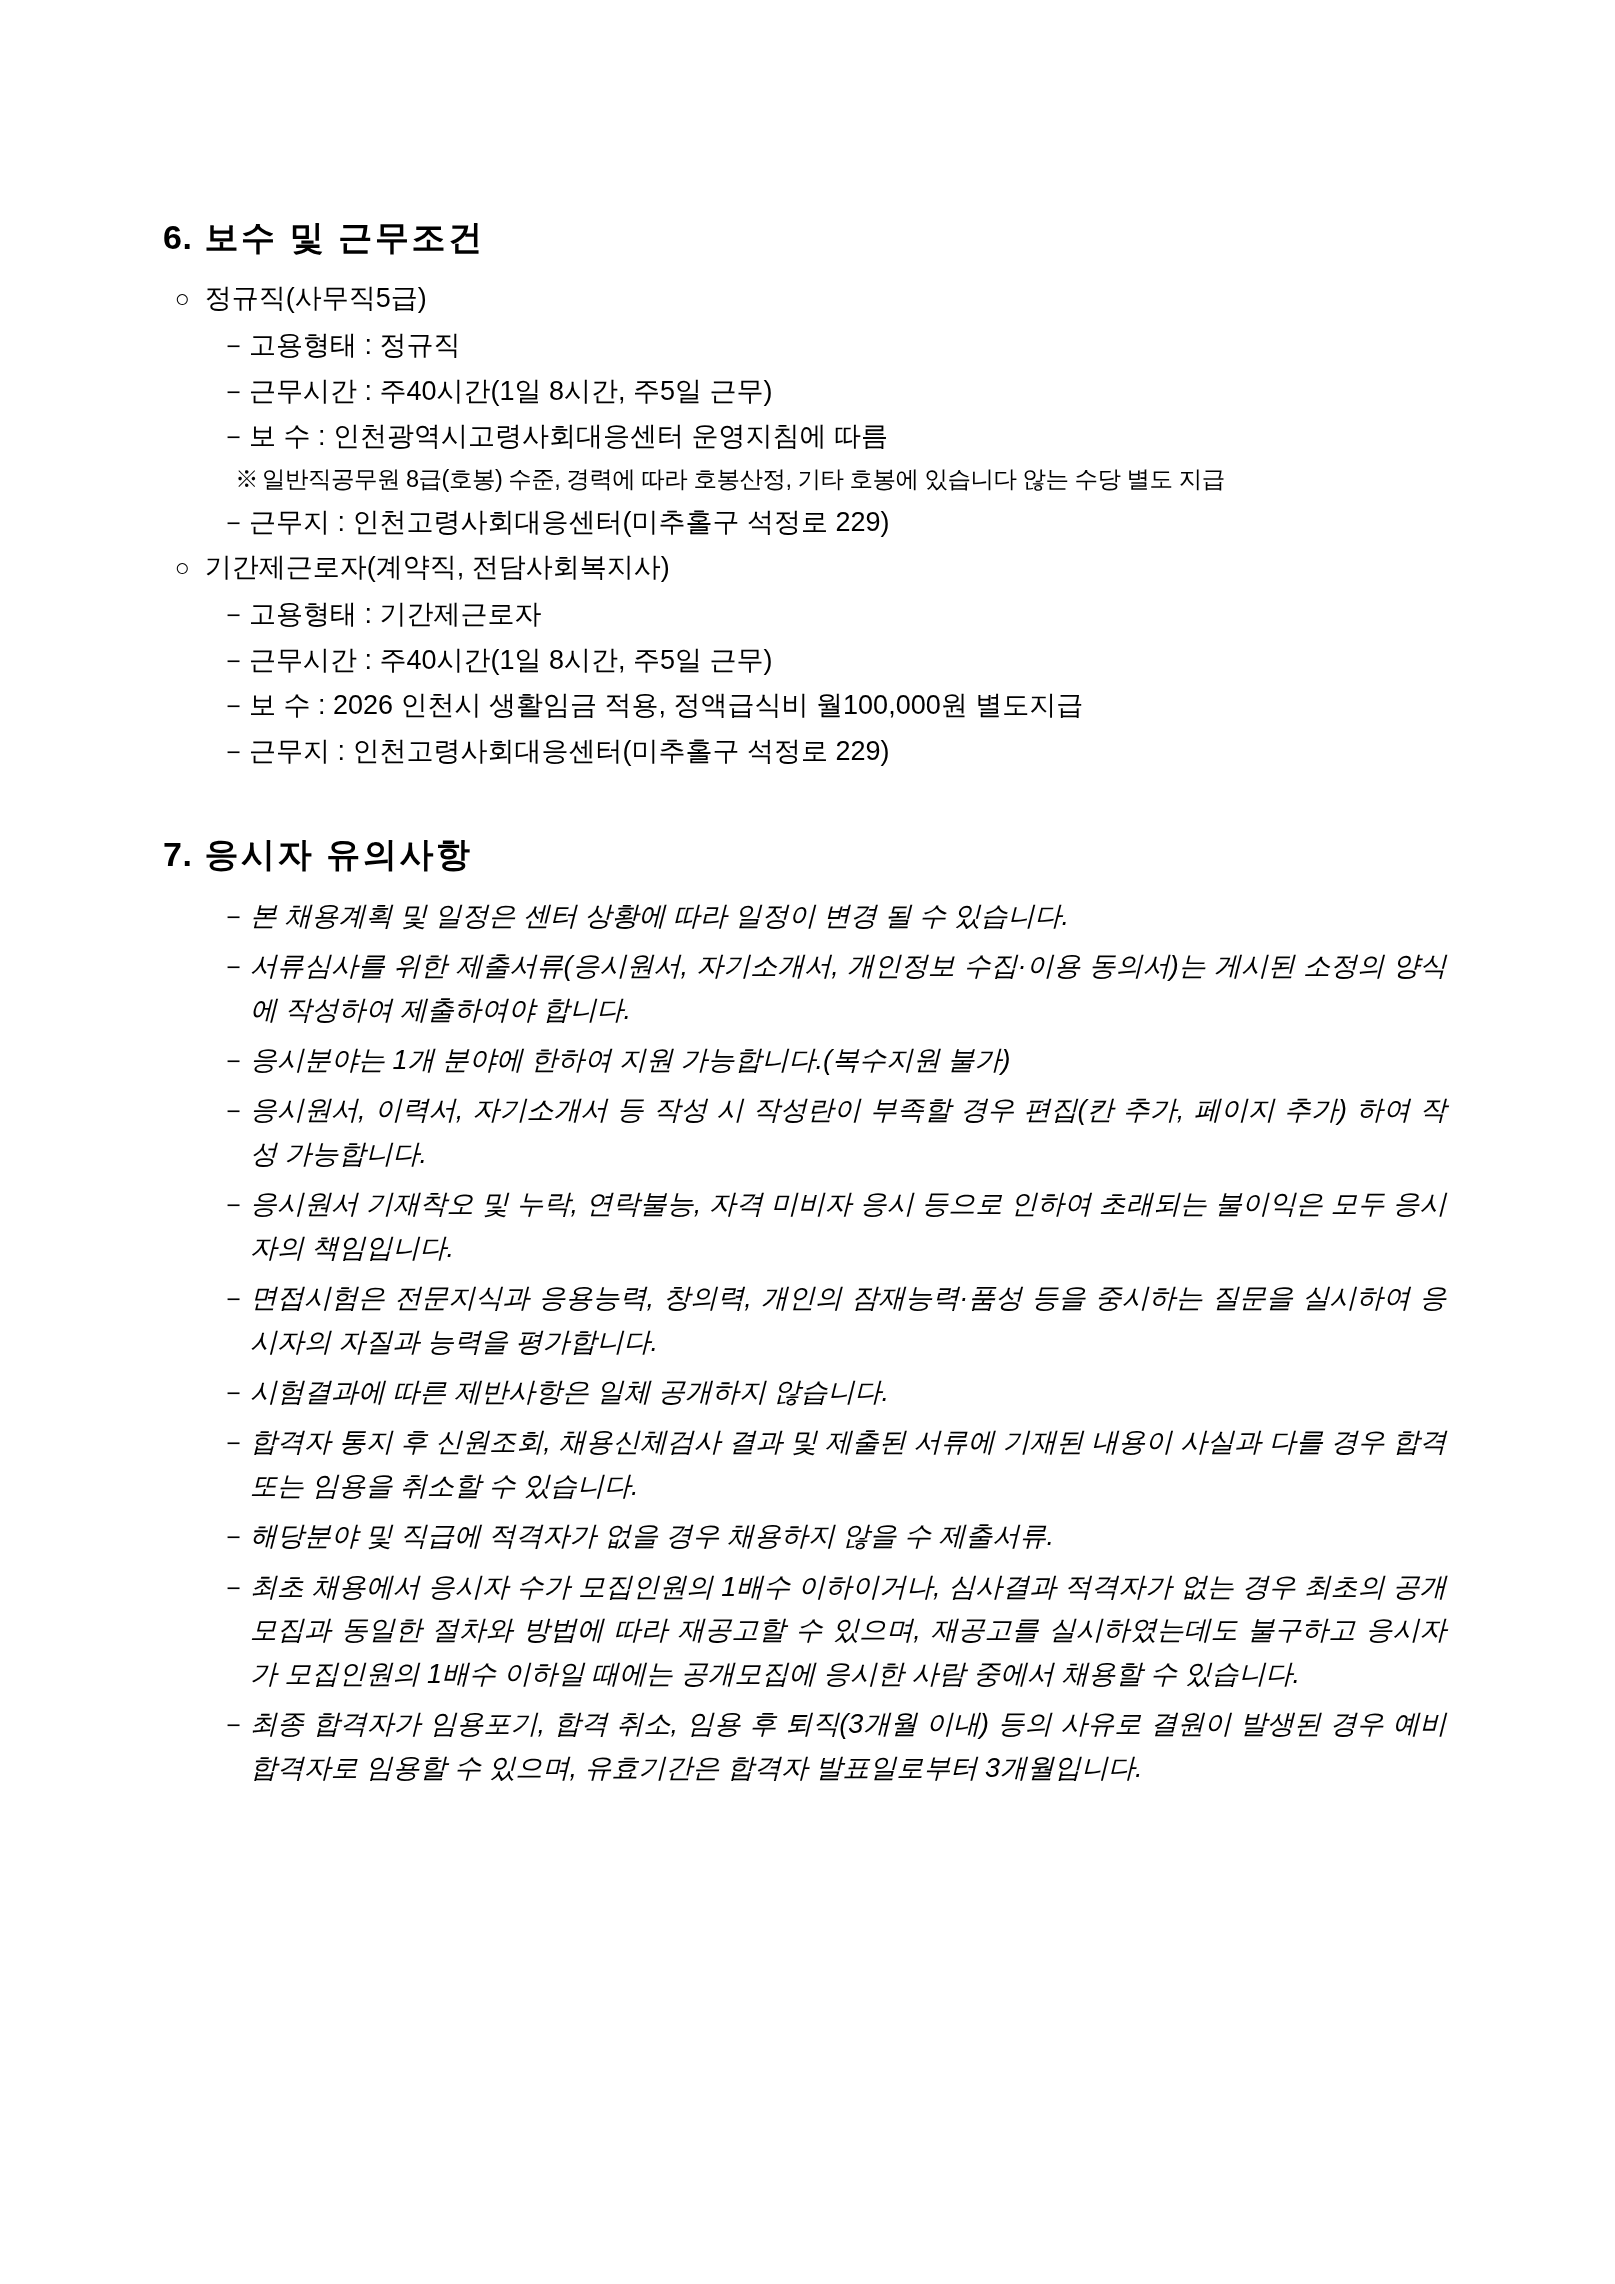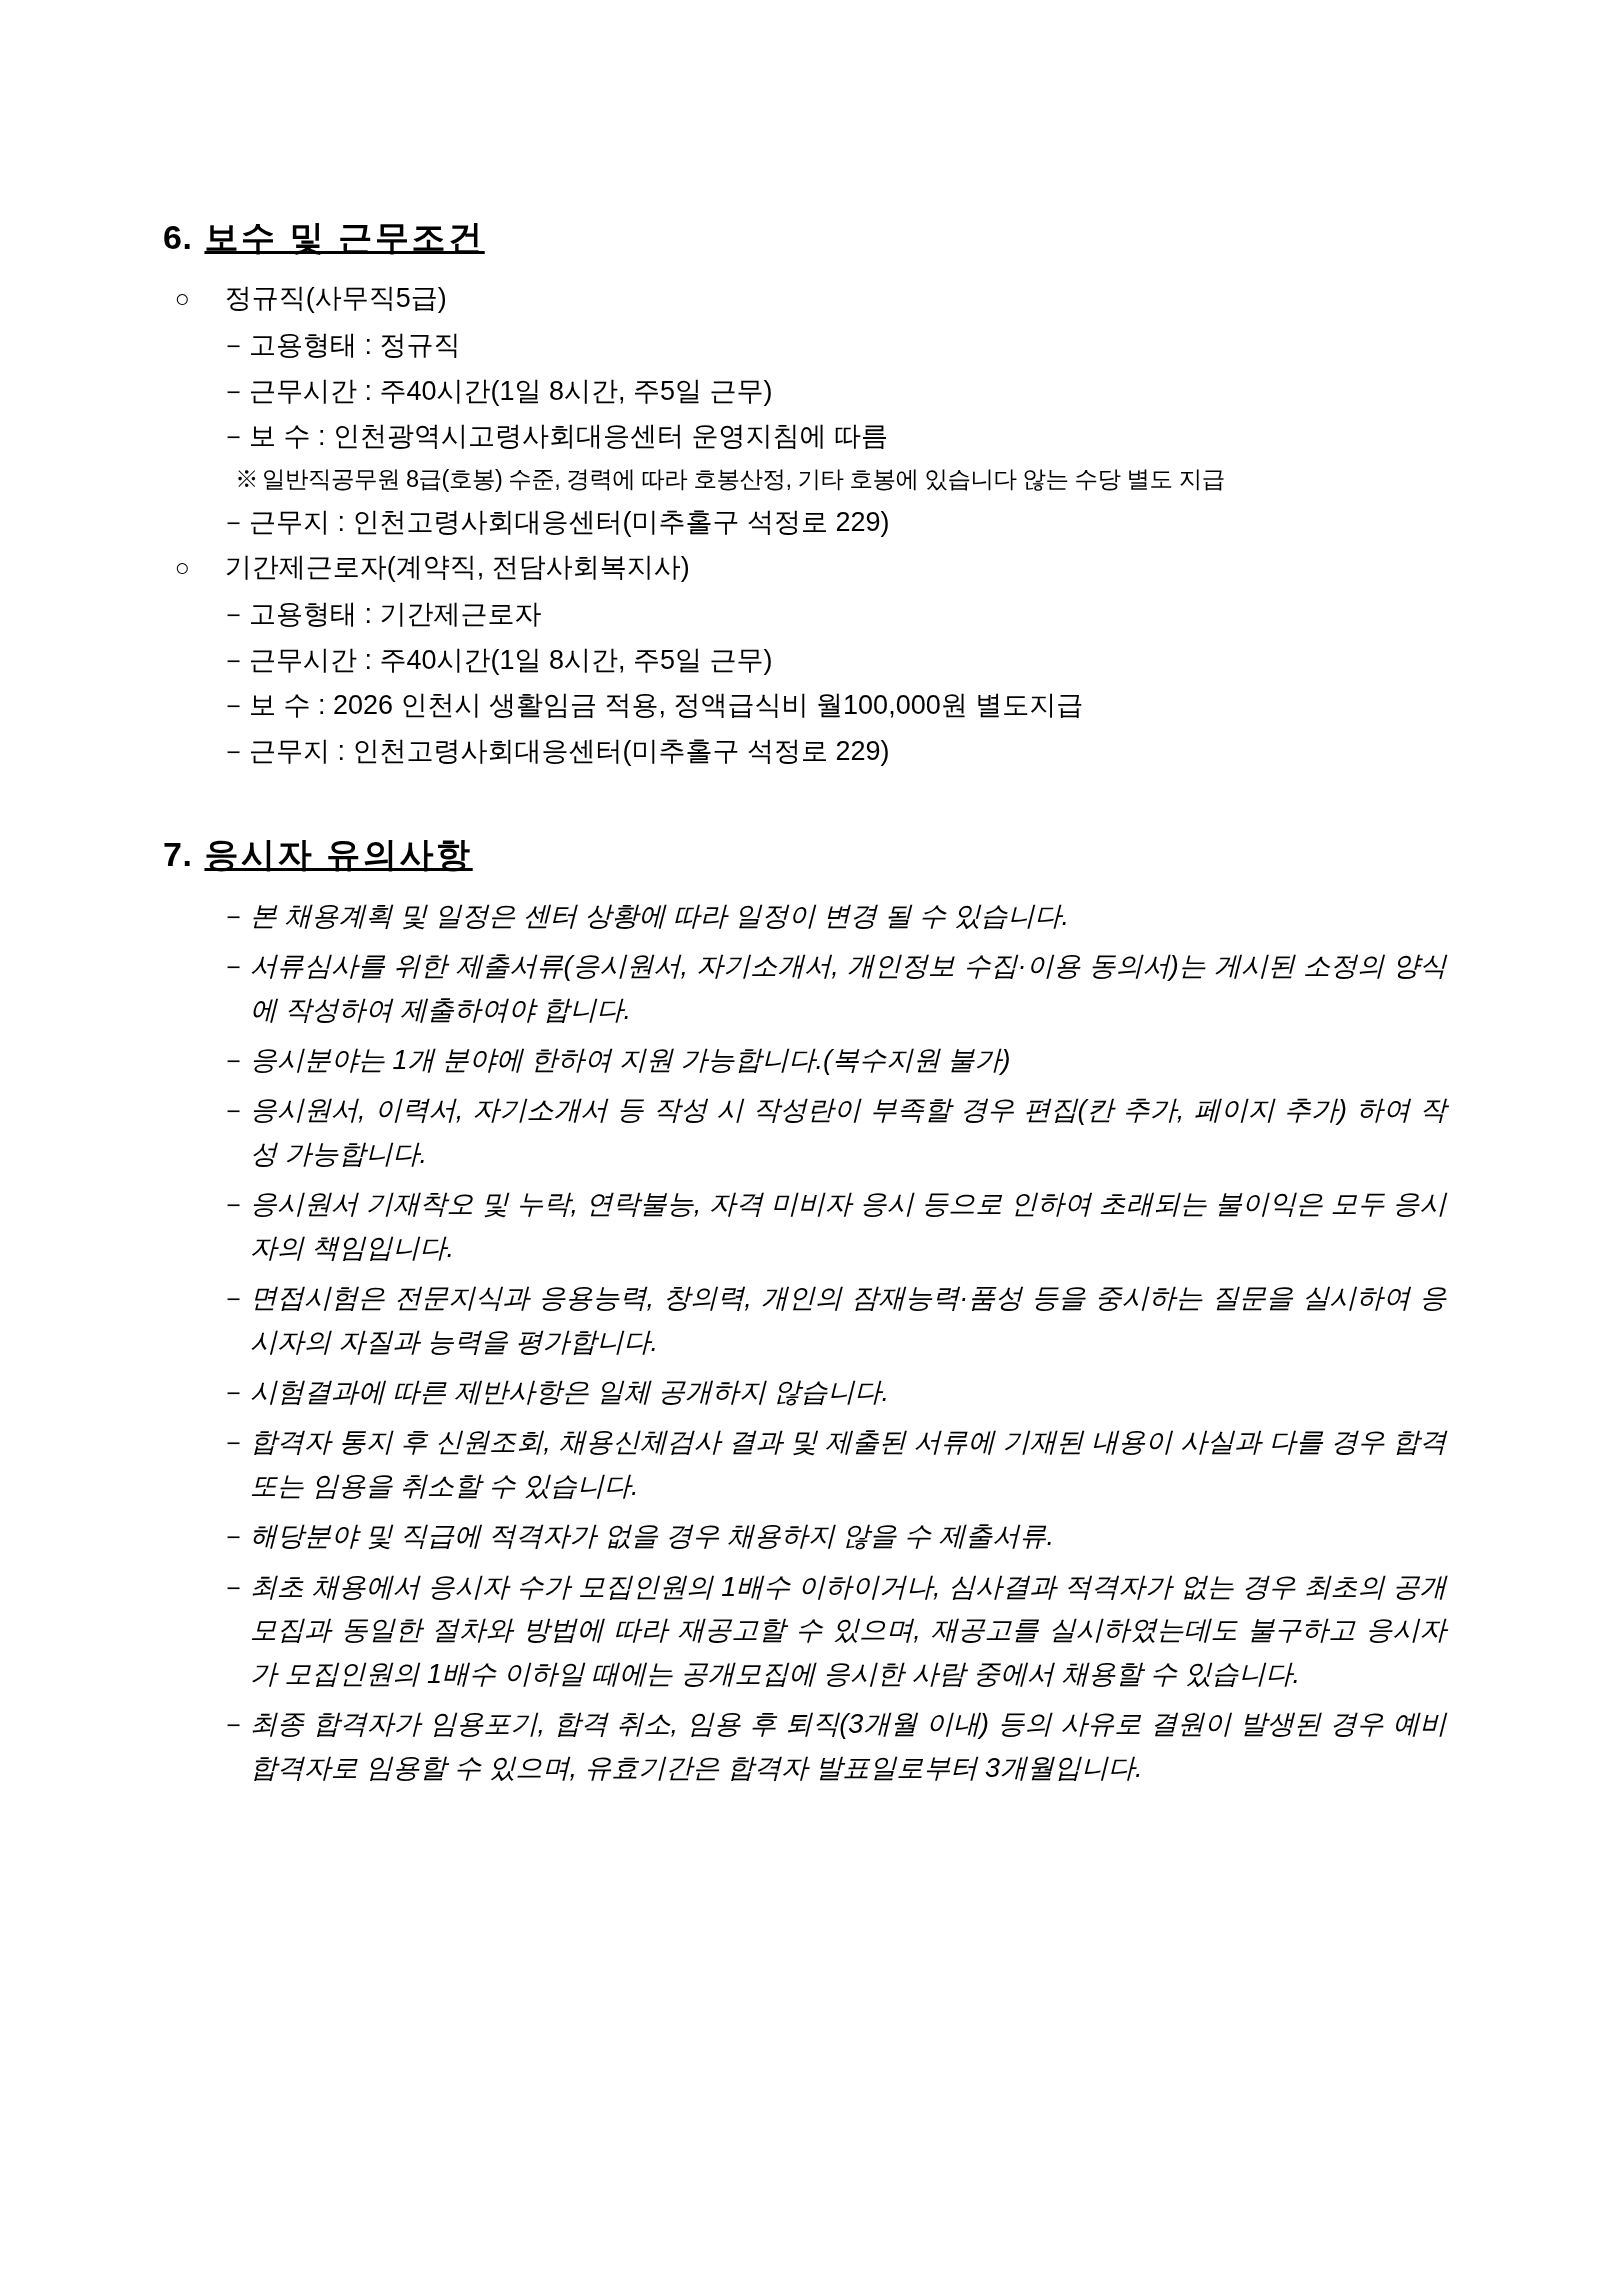--- a/index.html
+++ b/index.html
@@ -29,41 +29,39 @@
     font-size: 34px;
     font-weight: bold;
     letter-spacing: 0.7px;
     margin: 0 0 17px 0;
   }
   .section-heading .num {
     margin-right: 11.7px;
   }
   .section-heading .title {
     letter-spacing: 2.6px;
-    text-decoration: underline;
   }
 
   
   .circle-item {
     display: flex;
     align-items: flex-start;
     font-size: 27px;
     line-height: 1.55;
     margin: 0 0 3.9px 0;
     padding-left: 11.7px;
   }
   .circle-item .marker {
     width: 30px;
     flex: 0 0 30px;
     font-size: 25px;
     line-height: 1.6;
   }
   .circle-item .text {
     flex: 1;
-    margin-left: 20px;
   }
 
   
   .dash-item {
     display: flex;
     align-items: flex-start;
     font-size: 27px;
     line-height: 1.6;
     margin: 0 0 2.6px 0;
     padding-left: 57px;

